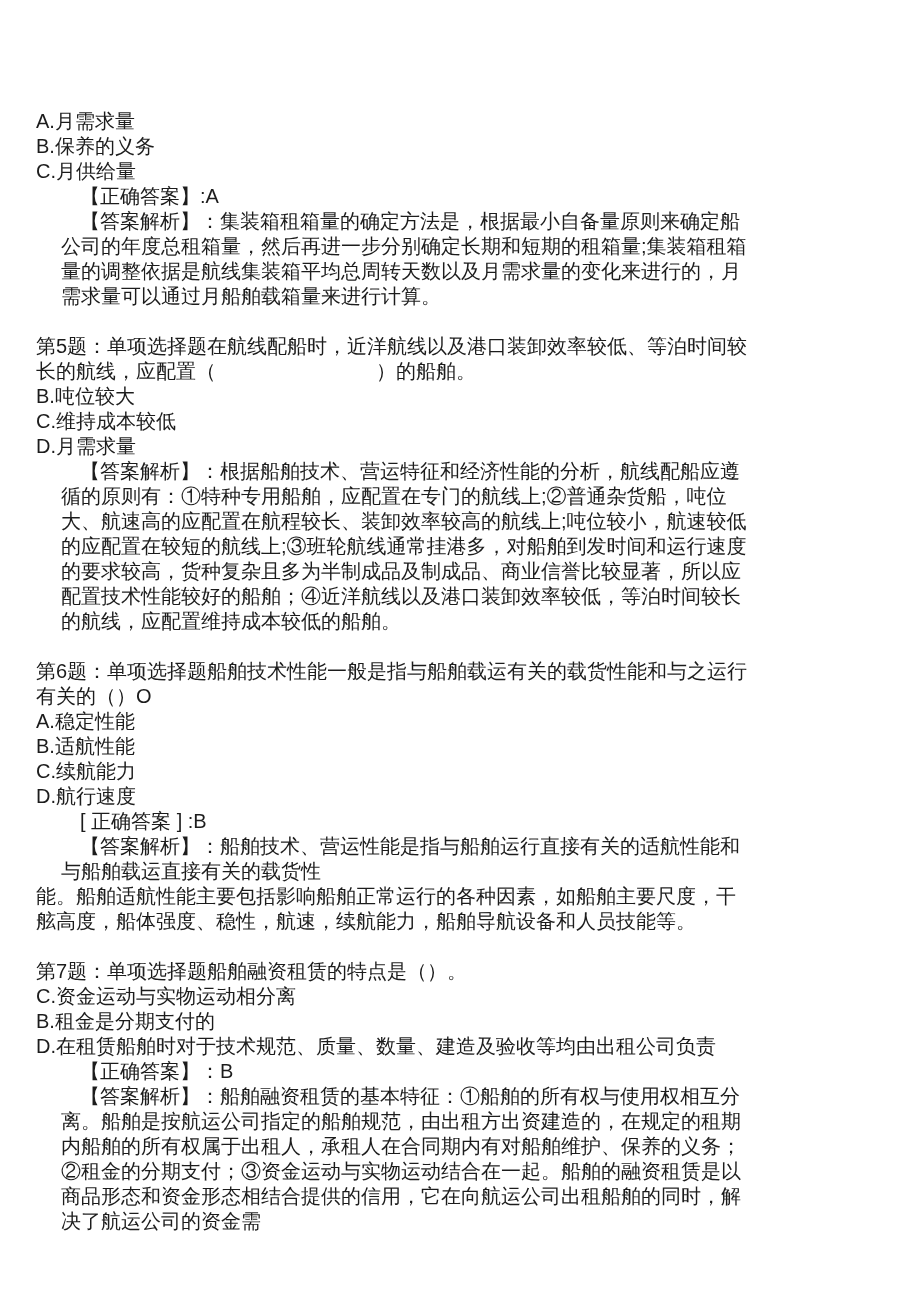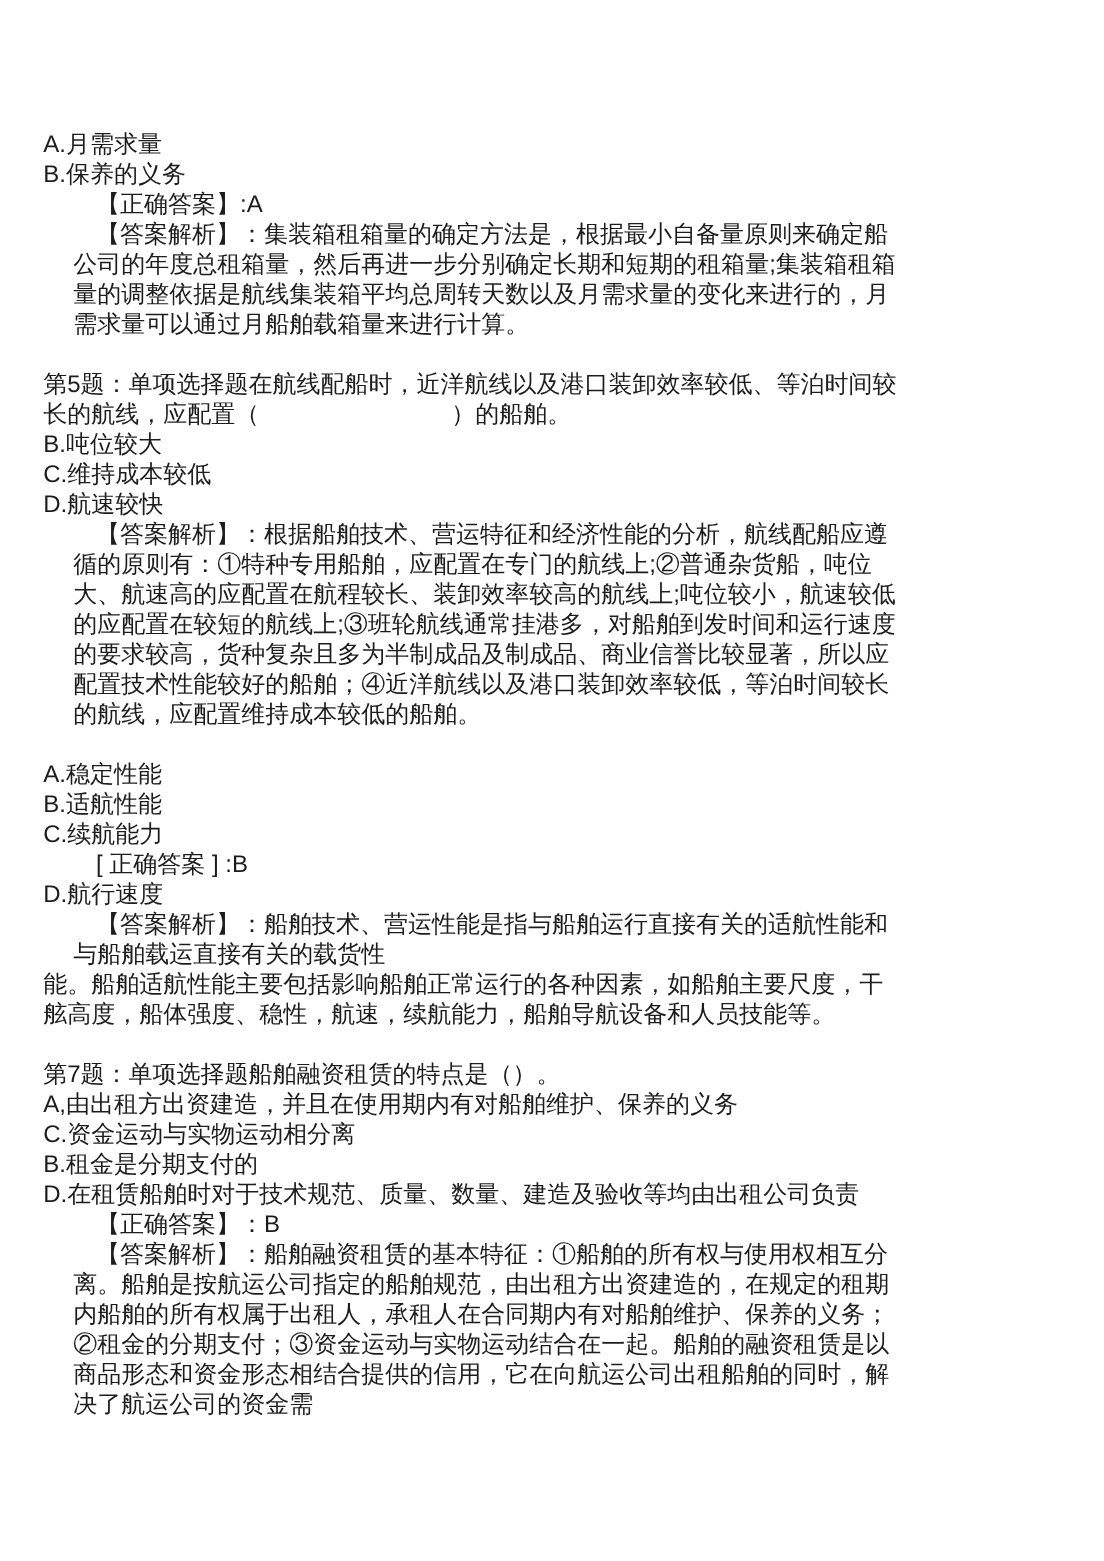--- a/index.html
+++ b/index.html
@@ -35,51 +35,52 @@
   }
 </style>
 </head>
 <body>
 
 <div class="doc">
 
   <div>
     <p class="line">A.月需求量</p>
     <p class="line">B.保养的义务</p>
+    <p class="line">C.月供给量</p>
     <p class="line hang">【正确答案】:A</p>
     <p class="line hang">【答案解析】：集装箱租箱量的确定方法是，根据最小自备量原则来确定船公司的年度总租箱量，然后再进一步分别确定长期和短期的租箱量;集装箱租箱量的调整依据是航线集装箱平均总周转天数以及月需求量的变化来进行的，月需求量可以通过月船舶载箱量来进行计算。</p>
   </div>
 
   <div class="block-gap"></div>
 
   <div>
     <p class="line">第5题：单项选择题在航线配船时，近洋航线以及港口装卸效率较低、等泊时间较长的航线，应配置（　　　　　　　　）的船舶。</p>
     <p class="line">B.吨位较大</p>
     <p class="line">C.维持成本较低</p>
-    <p class="line">D.航速较快</p>
+    <p class="line">D.月需求量</p>
     <p class="line hang">【答案解析】：根据船舶技术、营运特征和经济性能的分析，航线配船应遵循的原则有：①特种专用船舶，应配置在专门的航线上;②普通杂货船，吨位大、航速高的应配置在航程较长、装卸效率较高的航线上;吨位较小，航速较低的应配置在较短的航线上;③班轮航线通常挂港多，对船舶到发时间和运行速度的要求较高，货种复杂且多为半制成品及制成品、商业信誉比较显著，所以应配置技术性能较好的船舶；④近洋航线以及港口装卸效率较低，等泊时间较长的航线，应配置维持成本较低的船舶。</p>
   </div>
 
   <div class="block-gap"></div>
 
   <div>
+    <p class="line">第6题：单项选择题船舶技术性能一般是指与船舶载运有关的载货性能和与之运行有关的（）O</p>
     <p class="line">A.稳定性能</p>
     <p class="line">B.适航性能</p>
     <p class="line">C.续航能力</p>
+    <p class="line">D.航行速度</p>
     <p class="line hang">[ 正确答案 ] :B</p>
-    <p class="line">D.航行速度</p>
     <p class="line hang">【答案解析】：船舶技术、营运性能是指与船舶运行直接有关的适航性能和与船舶载运直接有关的载货性</p>
     <p class="line">能。船舶适航性能主要包括影响船舶正常运行的各种因素，如船舶主要尺度，干舷高度，船体强度、稳性，航速，续航能力，船舶导航设备和人员技能等。</p>
   </div>
 
   <div class="block-gap"></div>
 
   <div>
     <p class="line">第7题：单项选择题船舶融资租赁的特点是（）。</p>
-    <p class="line">A,由出租方出资建造，并且在使用期内有对船舶维护、保养的义务</p>
     <p class="line">C.资金运动与实物运动相分离</p>
     <p class="line">B.租金是分期支付的</p>
     <p class="line">D.在租赁船舶时对于技术规范、质量、数量、建造及验收等均由出租公司负责</p>
     <p class="line hang">【正确答案】：B</p>
     <p class="line hang">【答案解析】：船舶融资租赁的基本特征：①船舶的所有权与使用权相互分离。船舶是按航运公司指定的船舶规范，由出租方出资建造的，在规定的租期内船舶的所有权属于出租人，承租人在合同期内有对船舶维护、保养的义务；②租金的分期支付；③资金运动与实物运动结合在一起。船舶的融资租赁是以商品形态和资金形态相结合提供的信用，它在向航运公司出租船舶的同时，解决了航运公司的资金需</p>
   </div>
 
 </div>
 
 </body></html>

